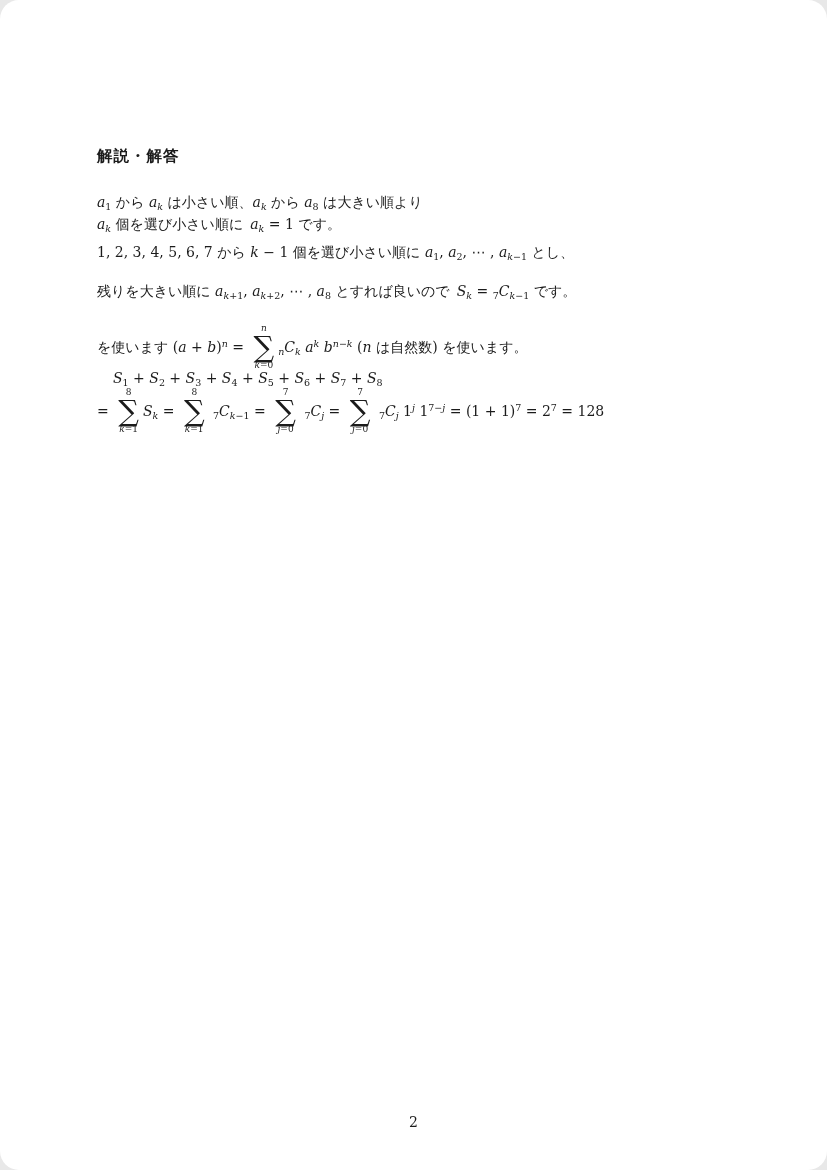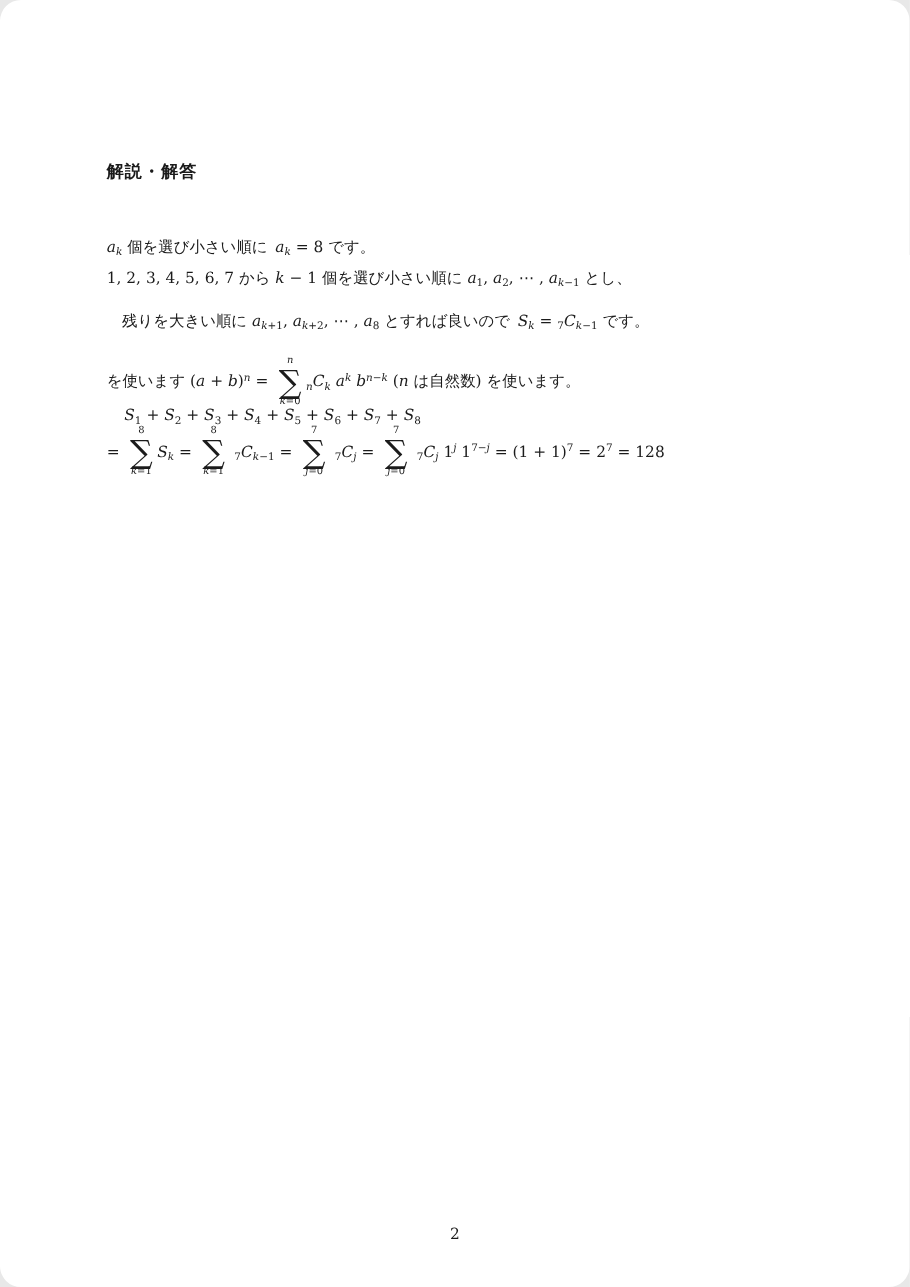--- a/index.html
+++ b/index.html
@@ -33,38 +33,39 @@
     vertical-align:middle;margin:0 4px 0 5px;line-height:1;
   }
   .sum .lim{font-size:9px;line-height:1.1;}
   .sum .sigma{
     font-size:29px;line-height:0.95;
     font-family:"DejaVu Serif","DejaVu Sans",serif;
   }
   .l-p1l1{top:194px;}
   .l-p1l2{top:216px;}
   .l-p2l1{top:244px;}
-  .l-p2l2{top:283px;margin-left:14px;}
+  .l-p2l2{top:283px;}
   .l-binomial{top:324px;}
   .l-eq1{top:370px;left:113px;}
   .l-eq2{top:388px;}
   .pagenum{
     position:absolute;left:0;top:1114px;width:827px;
     text-align:center;font-size:14px;
   }
 </style>
 </head>
 <body>
 
 <div class="page">
 
   <h1 class="heading">解説・解答</h1>
 
+  <div class="line l-p1l1"><span class="it">a</span><sub><span class="rm">1</span></sub><span class="rm"> から </span><span class="it">a</span><sub><span class="it">k</span></sub><span class="rm"> は小さい順、</span><span class="it">a</span><sub><span class="it">k</span></sub><span class="rm"> から </span><span class="it">a</span><sub><span class="rm">8</span></sub><span class="rm"> は大きい順より</span></div>
 
-  <div class="line l-p1l2"><span class="it">a</span><sub><span class="it">k</span></sub><span class="rm"> 個を選び小さい順に </span><span class="it">a</span><sub><span class="it">k</span></sub><span class="rm"> = 8 です。</span></div>
+  <div class="line l-p1l2"><span class="it">a</span><sub><span class="it">k</span></sub><span class="rm"> 個を選び小さい順に </span><span class="it">a</span><sub><span class="it">k</span></sub><span class="rm"> = 1 です。</span></div>
 
   <div class="line l-p2l1"><span class="rm">1, 2, 3, 4, 5, 6, 7 から </span><span class="it">k</span><span class="rm"> − 1 個を選び小さい順に </span><span class="it">a</span><sub><span class="rm">1</span></sub><span class="rm">, </span><span class="it">a</span><sub><span class="rm">2</span></sub><span class="rm">, ⋯ , </span><span class="it">a</span><sub><span class="it">k</span><span class="rm">−1</span></sub><span class="rm"> とし、</span></div>
 
   <div class="line l-p2l2"><span class="rm">残りを大きい順に </span><span class="it">a</span><sub><span class="it">k</span><span class="rm">+1</span></sub><span class="rm">, </span><span class="it">a</span><sub><span class="it">k</span><span class="rm">+2</span></sub><span class="rm">, ⋯ , </span><span class="it">a</span><sub><span class="rm">8</span></sub><span class="rm"> とすれば良いので </span><span class="it">S</span><sub><span class="it">k</span></sub><span class="rm"> = </span><sub><span class="rm">7</span></sub><span class="it">C</span><sub><span class="it">k</span><span class="rm">−1</span></sub><span class="rm"> です。</span></div>
 
   <div class="line l-binomial"><span class="rm">を使います (</span><span class="it">a</span><span class="rm"> + </span><span class="it">b</span><span class="rm">)</span><sup><span class="it">n</span></sup><span class="rm"> = </span><span class="sum">
         <span class="lim"><span class="it">n</span></span>
         <span class="sigma">∑</span>
         <span class="lim"><span class="it">k</span><span class="rm">=0</span></span>
       </span><sub><span class="it">n</span></sub><span class="it">C</span><sub><span class="it">k</span></sub><span class="rm"> </span><span class="it">a</span><sup><span class="it">k</span></sup><span class="rm"> </span><span class="it">b</span><sup><span class="it">n</span><span class="rm">−</span><span class="it">k</span></sup><span class="rm"> (</span><span class="it">n</span><span class="rm"> は自然数) を使います。</span></div>

